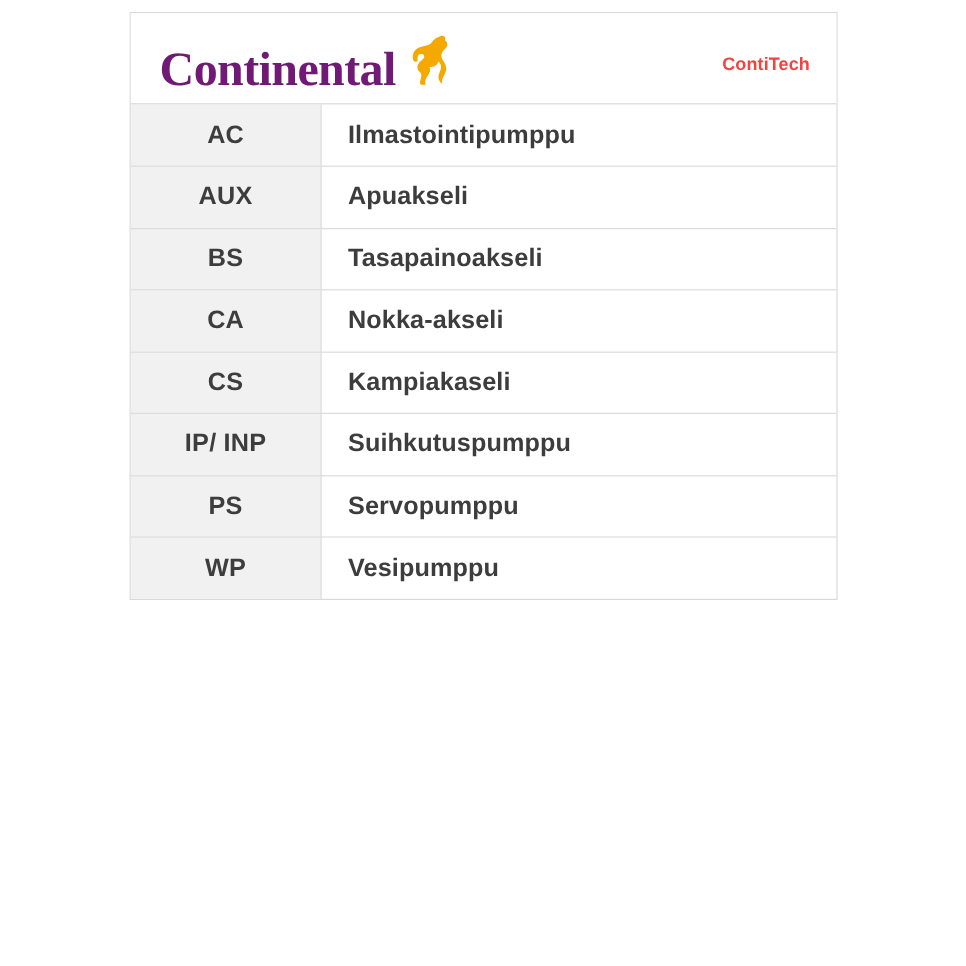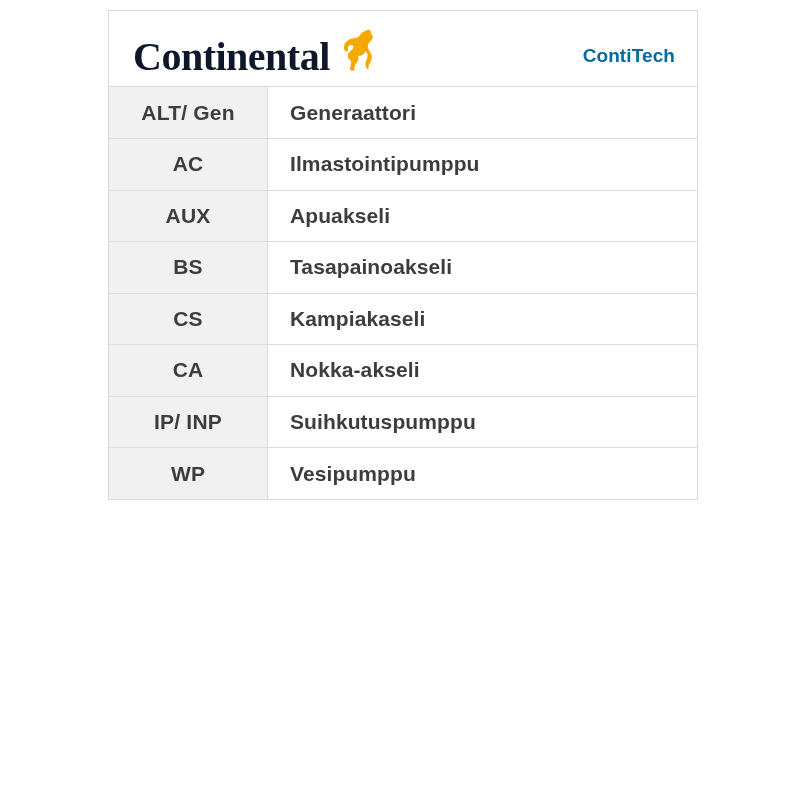--- a/index.html
+++ b/index.html
@@ -44,39 +44,39 @@
     top: 17px;
     display: flex;
     align-items: flex-end;
   }
 
   .brand-word {
     font-family: "Liberation Serif", serif;
     font-size: 40px;
     font-weight: 700;
     letter-spacing: -0.5px;
-    color: #0f172a;
+    color: #701a75;
     line-height: 40px;
     white-space: nowrap;
   }
 
   .horse-icon {
     display: block;
     margin-left: 4px;
     margin-bottom: 1px;
   }
 
   .sub-brand {
     position: absolute;
     right: 22px;
     top: 34px;
     font-family: "Liberation Sans", sans-serif;
-    font-size: 19px;
+    font-size: 15px;
     font-weight: 700;
-    color: #0369a1;
+    color: #ef4444;
     letter-spacing: 0.1px;
   }
 
   
   .abbr-table {
     width: 100%;
     border-collapse: collapse;
     table-layout: fixed;
   }
 
@@ -129,46 +129,46 @@
             <path fill="#f5a800" d="M30.5 3.2c-1.3 0.4-2.4 1.3-3.3 2.4-0.8 1-1.5 2.1-2.5 2.9-1.2 1-2.7 1.3-4.2 1.6-2.6 0.5-5.3 1.1-7.4 2.8-1.6 1.3-2.7 3.2-3.1 5.2-0.2 1.1-0.2 2.3 0.2 3.4 0.3 0.8 0.9 1.6 1.7 1.9 0.5 0.2 1.1 0.2 1.5-0.1 0.5-0.4 0.6-1.1 0.6-1.7 0-0.9-0.2-1.8 0.1-2.6 0.3-0.9 1.1-1.6 2-1.9 0.7-0.2 1.5-0.2 2.2 0.1 0.6 0.3 1.1 0.9 1.2 1.6 0.1 0.8-0.3 1.6-0.8 2.2-1 1.2-2.4 2-3.4 3.2-1 1.2-1.6 2.8-1.4 4.4 0.1 1 0.5 2 1.2 2.7 0.5 0.5 1.1 0.9 1.5 1.5 0.5 0.8 0.6 1.8 0.5 2.7-0.1 1.2-0.5 2.3-0.8 3.4-0.2 0.8-0.4 1.6-0.3 2.4 0.1 0.5 0.3 1 0.7 1.3h4.3c-0.5-0.6-0.7-1.4-0.7-2.2 0-1.3 0.5-2.5 1.1-3.6 0.7-1.3 1.6-2.5 2.3-3.8 0.5-1 0.9-2.1 0.8-3.2 0-0.8-0.3-1.5-0.7-2.2 0.9 0.3 1.9 0.3 2.8 0.1 1.3-0.3 2.5-1 3.4-2 0.6-0.7 1.1-1.6 1.2-2.5 0.8 0.6 1.5 1.4 1.9 2.3 0.6 1.3 0.6 2.9 0.2 4.3-0.4 1.5-1.2 2.8-1.6 4.3-0.4 1.4-0.4 2.9 0.1 4.3 0.4 1.2 1.2 2.3 2.3 3l0.5 0.3v-0.1c-0.3-0.9-0.4-1.9-0.2-2.9 0.2-1.2 0.8-2.3 1.4-3.4 0.8-1.5 1.6-3 1.9-4.7 0.3-1.6 0.1-3.4-0.6-4.9-0.6-1.4-1.6-2.6-2.3-3.9-0.7-1.3-1.1-2.8-0.9-4.2 0.2-1.5 1-2.8 2-3.9 0.8-0.9 1.8-1.7 2.4-2.8 0.5-0.9 0.6-2 0.3-3-0.3-1-1-1.8-1.9-2.3 0.3-0.6 0.5-1.3 0.3-2-0.2-0.7-0.7-1.3-1.4-1.6-0.7-0.3-1.5-0.2-2.2 0.1z"></path>
           </svg>
         </span>
       </div>
       <div class="sub-brand">ContiTech</div>
     </div>
 
     <table class="abbr-table">
       <tbody>
         <tr>
-          <td class="col-code">ALT/ Gen</td>
-          <td class="col-desc">Generaattori</td>
-        </tr>
-        <tr>
           <td class="col-code">AC</td>
           <td class="col-desc">Ilmastointipumppu</td>
         </tr>
         <tr>
           <td class="col-code">AUX</td>
           <td class="col-desc">Apuakseli</td>
         </tr>
         <tr>
           <td class="col-code">BS</td>
           <td class="col-desc">Tasapainoakseli</td>
         </tr>
         <tr>
+          <td class="col-code">CA</td>
+          <td class="col-desc">Nokka-akseli</td>
+        </tr>
+        <tr>
           <td class="col-code">CS</td>
           <td class="col-desc">Kampiakaseli</td>
         </tr>
         <tr>
-          <td class="col-code">CA</td>
-          <td class="col-desc">Nokka-akseli</td>
+          <td class="col-code">IP/ INP</td>
+          <td class="col-desc">Suihkutuspumppu</td>
         </tr>
         <tr>
-          <td class="col-code">IP/ INP</td>
-          <td class="col-desc">Suihkutuspumppu</td>
+          <td class="col-code">PS</td>
+          <td class="col-desc">Servopumppu</td>
         </tr>
         <tr>
           <td class="col-code">WP</td>
           <td class="col-desc">Vesipumppu</td>
         </tr>
       </tbody>
     </table>
 
   </div>
 </div>

